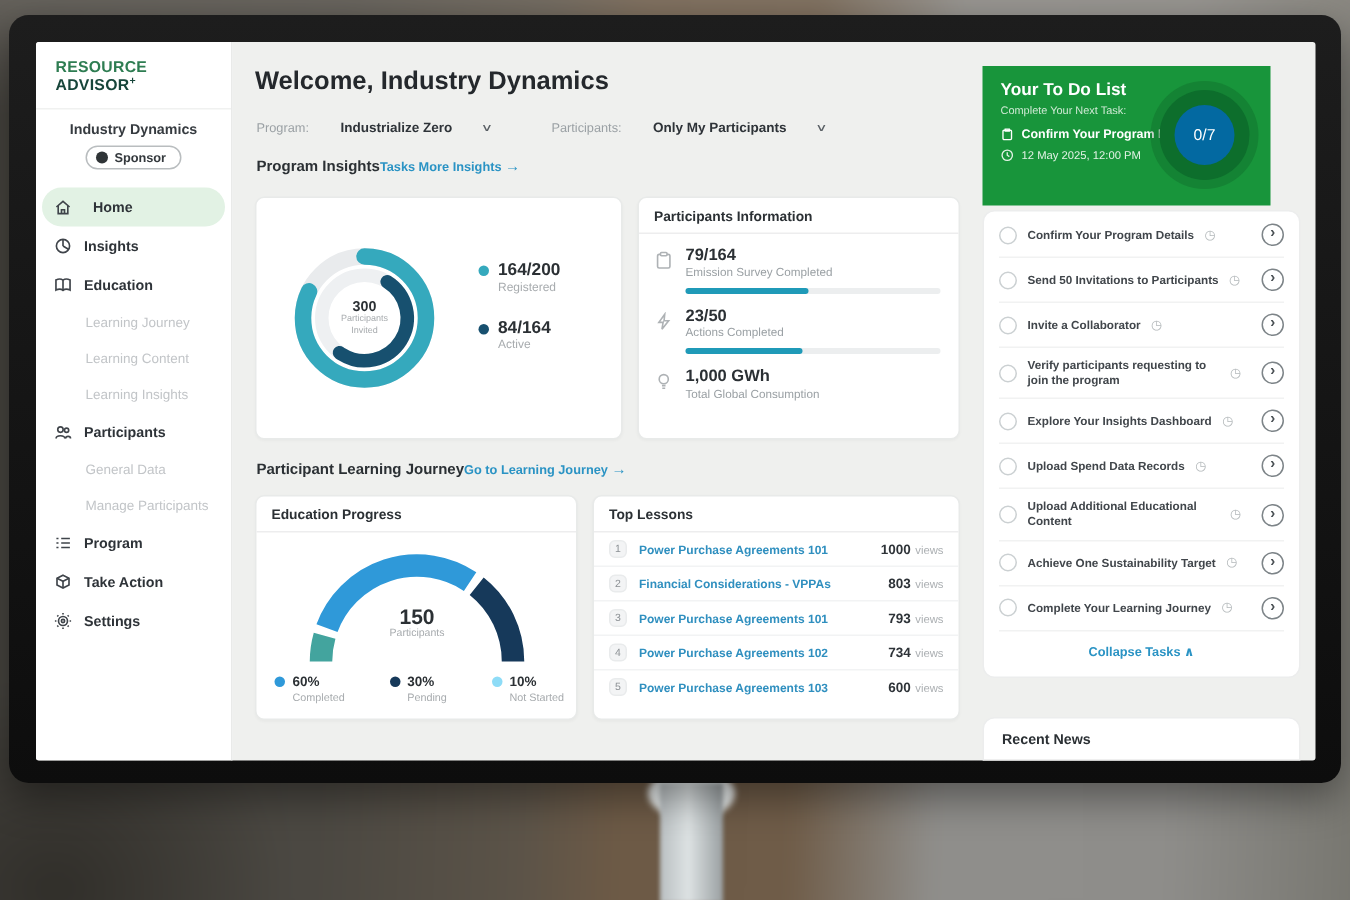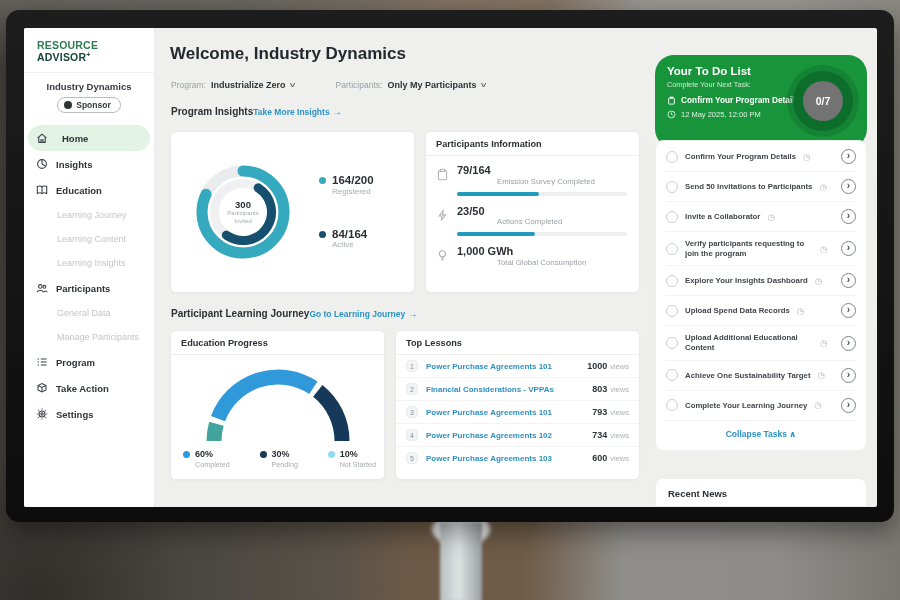--- a/index.html
+++ b/index.html
@@ -39,49 +39,49 @@
     font-size:9.5px; font-weight:700; color:#2e3338; cursor:pointer; }
   .nav-item.active { background:#e2f2e4; border-radius:13px; margin:0 4px; padding-left:8px;gap:14px; }
   .nav-sub { display:flex; align-items:center; height:24px; padding-left:33px; font-size:9px; color:#c2c5c8; font-weight:400; cursor:pointer; }
   .nico { width:12px; height:12px; flex:0 0 12px; }
   .nico svg { display:block; }
 
   
   .main { position:absolute; left:131px; top:0; width:600px; height:100%; }
   .welcome { position:absolute; left:15px; top:16px; font-size:17px; font-weight:800; color:#24282c; }
   .filters { position:absolute; left:16px; top:52px; display:flex; gap:40px; align-items:center; }
-  .filter { display:flex; align-items:center; gap:5px; cursor:pointer; }
+  .filter { display:flex; align-items:center; gap:21px; cursor:pointer; }
   .f-lab { font-size:8.5px; color:#9aa0a4; }
   .f-val { font-size:9px; font-weight:800; color:#2e3338; }
   .chev { font-size:7px; color:#5a6065; transform:scaleX(1.6); }
   .sec-head { position:absolute; left:16px; width:469px; display:flex; align-items:center; }
   .sec1 { top:78px; } .sec2 { top:280px; }
   .sec-title { font-size:10px; font-weight:800; color:#2b3034; }
   .sec-link { font-size:8.5px; font-weight:700; color:#2a93c4; cursor:pointer; }
   .sec-link .ar { font-size:10px; }
 
   .card { position:absolute; background:#fff; border:1px solid #e8eae9; border-radius:6px; box-shadow:0 1px 2px rgba(0,0,0,.03); }
   .card-title { padding:7px 10px 6px; border-bottom:1px solid #ededee; font-size:9.2px; font-weight:800; color:#2b3034; }
 
   .card-invited { left:15px; top:103px; width:245px; height:162px; }
   .donut-wrap { position:absolute; left:22px; top:30px; width:100px; height:100px; }
   .donut-center { position:absolute; inset:0; display:flex; flex-direction:column; justify-content:center; align-items:center; text-align:center; }
   .dc-val { font-size:9.5px; font-weight:800; color:#2b3034; }
   .dc-lab { font-size:6px; color:#a7abae; line-height:1.3; }
-  .donut-legend { position:absolute; left:148px; top:42px; display:flex; flex-direction:column; gap:32px; }
+  .donut-legend { position:absolute; left:148px; top:42px; display:flex; flex-direction:column; gap:17px; }
   .leg { display:flex; gap:6px; }
   .dot { width:7px; height:7px; border-radius:50%; margin-top:3px; flex:0 0 7px; }
   .leg-val { font-size:11.5px; font-weight:800; color:#2b3034; line-height:1.1; }
   .leg-lab { font-size:8px; color:#a7abae; }
 
   .card-info { left:270px; top:103px; width:215px; height:162px; }
   .info-row { display:flex; align-items:flex-start; gap:8px; padding:8px 12px 0 10px; }
   .info-ico { width:13px; margin-top:3px; color:#aeb2b5; flex:0 0 13px; }
   .iv { font-size:11px; font-weight:800; color:#2b3034; line-height:1.15; }
-  .il { font-size:7.8px; color:#9aa0a4;margin-left:40px; }
+  .il { font-size:7.8px; color:#9aa0a4; }
   .bar { height:4px; background:#eceeef; border-radius:2px; margin:6px 12px 1px 31px; }
   .bar-fill { height:100%; border-radius:2px; background:#1f9ab8; }
 
   .card-edu { left:15px; top:302px; width:215px; height:150px; }
   .gauge-wrap { position:absolute; left:22px; top:24px; width:170px; height:95px; }
   .gauge-center { position:absolute; left:0; right:0; top:48px; text-align:center; }
   .gc-val { font-size:14px; font-weight:800; color:#2b3034; }
   .gc-lab { font-size:7px; color:#a7abae; }
   .edu-legend { position:absolute; left:12px; right:8px; top:118px; display:flex; justify-content:space-between; }
   .eleg { display:flex; gap:5px; }
@@ -93,29 +93,29 @@
   .lesson-row { display:flex; align-items:center; padding:5px 10px; border-bottom:1px solid #f2f3f4; }
   .lesson-row:last-child { border-bottom:none; }
   .rank { width:12px; height:12px; border-radius:4px; background:#f3f4f5; border:1px solid #e9ebec; color:#8b9094;
     font-size:7px; display:flex; align-items:center; justify-content:center; flex:0 0 12px; }
   .l-title { margin-left:8px; font-size:8px; font-weight:700; color:#2f8fbf; cursor:pointer; }
   .l-views { margin-left:auto; font-size:9px; font-weight:800; color:#2e3338; }
   .l-sfx { font-size:7.5px; font-weight:400; color:#abafb2; margin-left:3px; }
 
   
   .rightcol { position:absolute; left:631px; top:0; width:212px; height:100%; }
-  .todo-card { position:absolute; left:0; top:27px; width:212px; height:93px; border-radius:19px; background:#18953b; padding:10px 12px; color:#fff; }
+  .todo-card { position:absolute; left:0; top:16px; width:192px; height:93px; border-radius:0; background:#18953b; padding:10px 12px; color:#fff; }
   .todo-title { font-size:11.5px; font-weight:800; }
   .todo-sub { font-size:7.3px; color:#cfe9d4; margin-top:3px; }
   .todo-task { display:flex; align-items:center; gap:5px; margin-top:6px; font-size:8.3px; font-weight:800; }
   .todo-date { display:flex; align-items:center; gap:5px; margin-top:5px; font-size:7.5px; color:#e2f2e5; }
   .todo-ring { position:absolute; right:14px; top:16px; width:60px; height:60px; border-radius:50%; background:#0d6e2c;
     display:flex; align-items:center; justify-content:center; box-shadow:0 0 0 6px rgba(9,70,26,.22); }
-  .todo-ring-inner { width:40px; height:40px; border-radius:50%; background:#737373; display:flex; align-items:center; justify-content:center;
-    font-size:10.5px; font-weight:700; color:#fff; }
+  .todo-ring-inner { width:40px; height:40px; border-radius:50%; background:#0369a1; display:flex; align-items:center; justify-content:center;
+    font-size:10.5px; font-weight:400; color:#fff; }
   .wico { width:9px; height:9px; flex:0 0 9px; }
 
   .tasks-card { position:absolute; left:0; top:112px; width:212px; border-radius:8px; background:#fff; border:1px solid #eceded; padding:1px 10px 2px; }
   .task-row { display:flex; align-items:center; gap:7px; padding:7px 0; border-bottom:1px solid #f1f2f2; cursor:pointer; }
   .task-row:last-of-type { border-bottom:none; }
   .task-check { width:12px; height:12px; border-radius:50%; border:1.4px solid #cbd0d2; background:#fff; flex:0 0 12px; }
   .task-label { font-size:7.8px; font-weight:700; color:#41464b; max-width:128px; line-height:1.25; }
   .task-clock { font-family:"DejaVu Sans",sans-serif; font-size:8.5px; color:#b5babc; }
   .task-go { margin-left:auto; width:15px; height:15px; border-radius:50%; border:1.3px solid #7d8488; color:#4a5054;
     display:flex; align-items:center; justify-content:center; font-size:10px; font-weight:700; line-height:1; padding-bottom:1px; flex:0 0 15px; }
@@ -247,21 +247,21 @@
       <div class="filter">
         <span class="f-lab">Participants:</span>
         <span class="f-val">Only My Participants</span>
         <span class="chev">∨</span>
       </div>
     </div>
 
     <div class="sec-head sec1">
       <span class="sec-title">Program Insights</span>
       <span class="sec-link">
-        <span>Take More Insights</span>
+        <span>Tasks More Insights</span>
         <span class="ar">→</span>
       </span>
     </div>
 
     <div class="card card-invited">
       <div class="donut-wrap">
         <svg width="100" height="100" viewBox="0 0 100 100">
           <circle cx="50" cy="50" r="41" fill="none" stroke="#e9ebed" stroke-width="11"></circle>
           <circle cx="50" cy="50" r="41" fill="none" stroke-width="11" stroke-linecap="round" transform="rotate(-90 50 50)" stroke="#35a9bd" stroke-dasharray="211.24069002737767 257.610597594363"></circle>
           <circle cx="50" cy="50" r="28.5" fill="none" stroke="#eef0f2" stroke-width="9"></circle>
@@ -339,20 +339,24 @@
     </div>
 
     <div class="card card-edu">
       <div class="card-title">Education Progress</div>
       <div class="gauge-wrap">
         <svg width="170" height="95" viewBox="0 0 170 95">
           <path fill="none" stroke-width="15" d="M 21.0 86.0 A 64 64 0 0 1 23.4 68.8" stroke="#43a49e"></path>
           <path fill="none" stroke-width="15" d="M 25.0 63.7 A 64 64 0 0 1 120.4 32.7" stroke="#2f99d9"></path>
           <path fill="none" stroke-width="15" d="M 124.8 35.8 A 64 64 0 0 1 149.0 86.0" stroke="#16395a"></path>
         </svg>
+        <div class="gauge-center">
+          <div class="gc-val">150</div>
+          <div class="gc-lab">Participants</div>
+        </div>
       </div>
       <div class="edu-legend">
         <div class="eleg">
           <span class="dot" style="background-color: rgb(47, 153, 217);"></span>
           <div>
             <div class="ev">60%</div>
             <div class="el">Completed</div>
           </div>
         </div>
         <div class="eleg">

